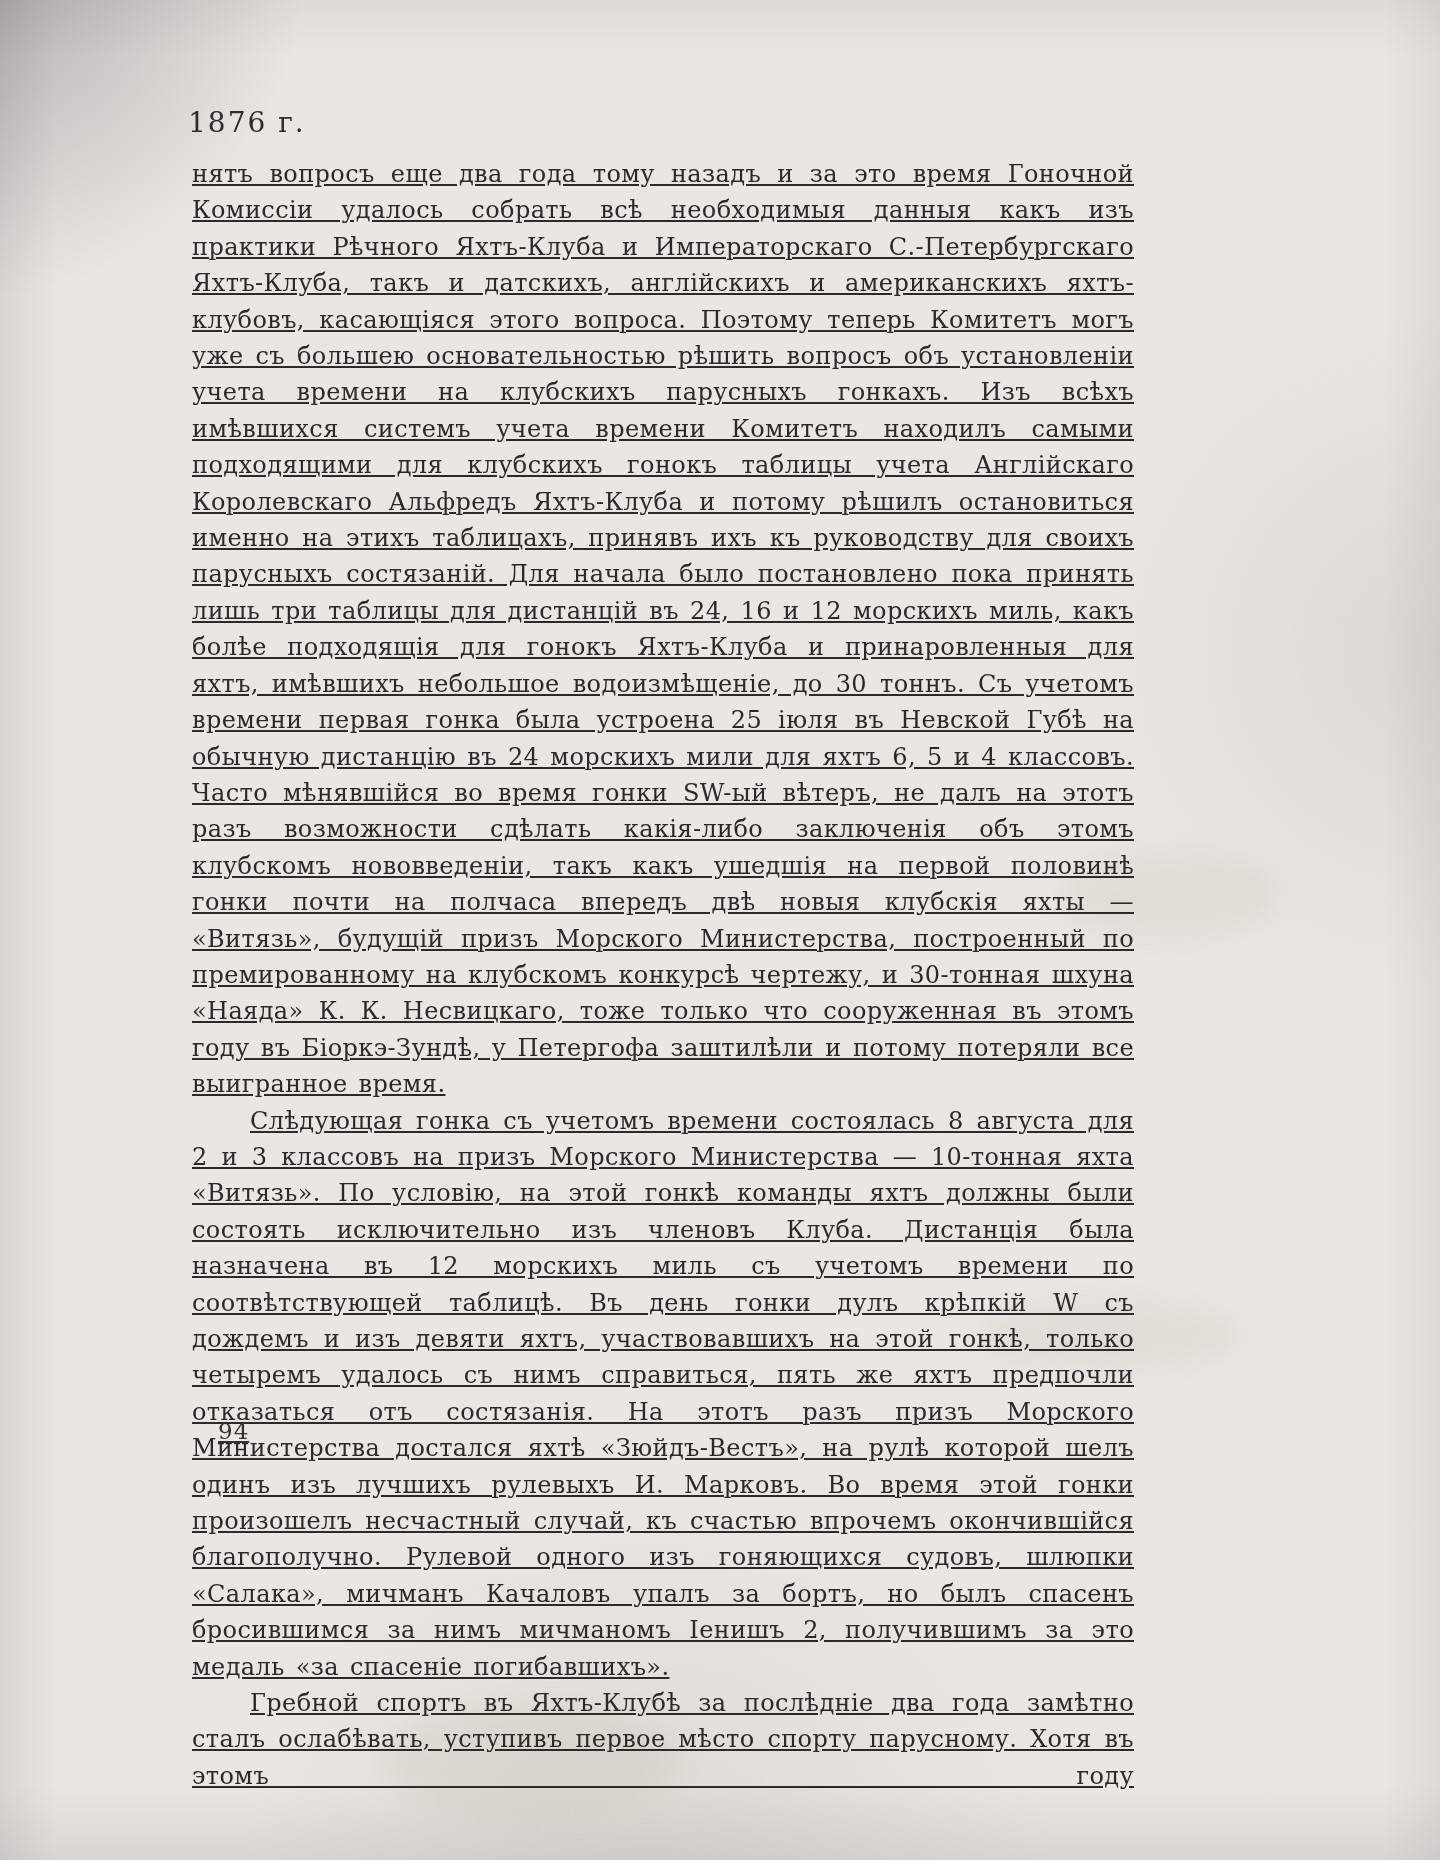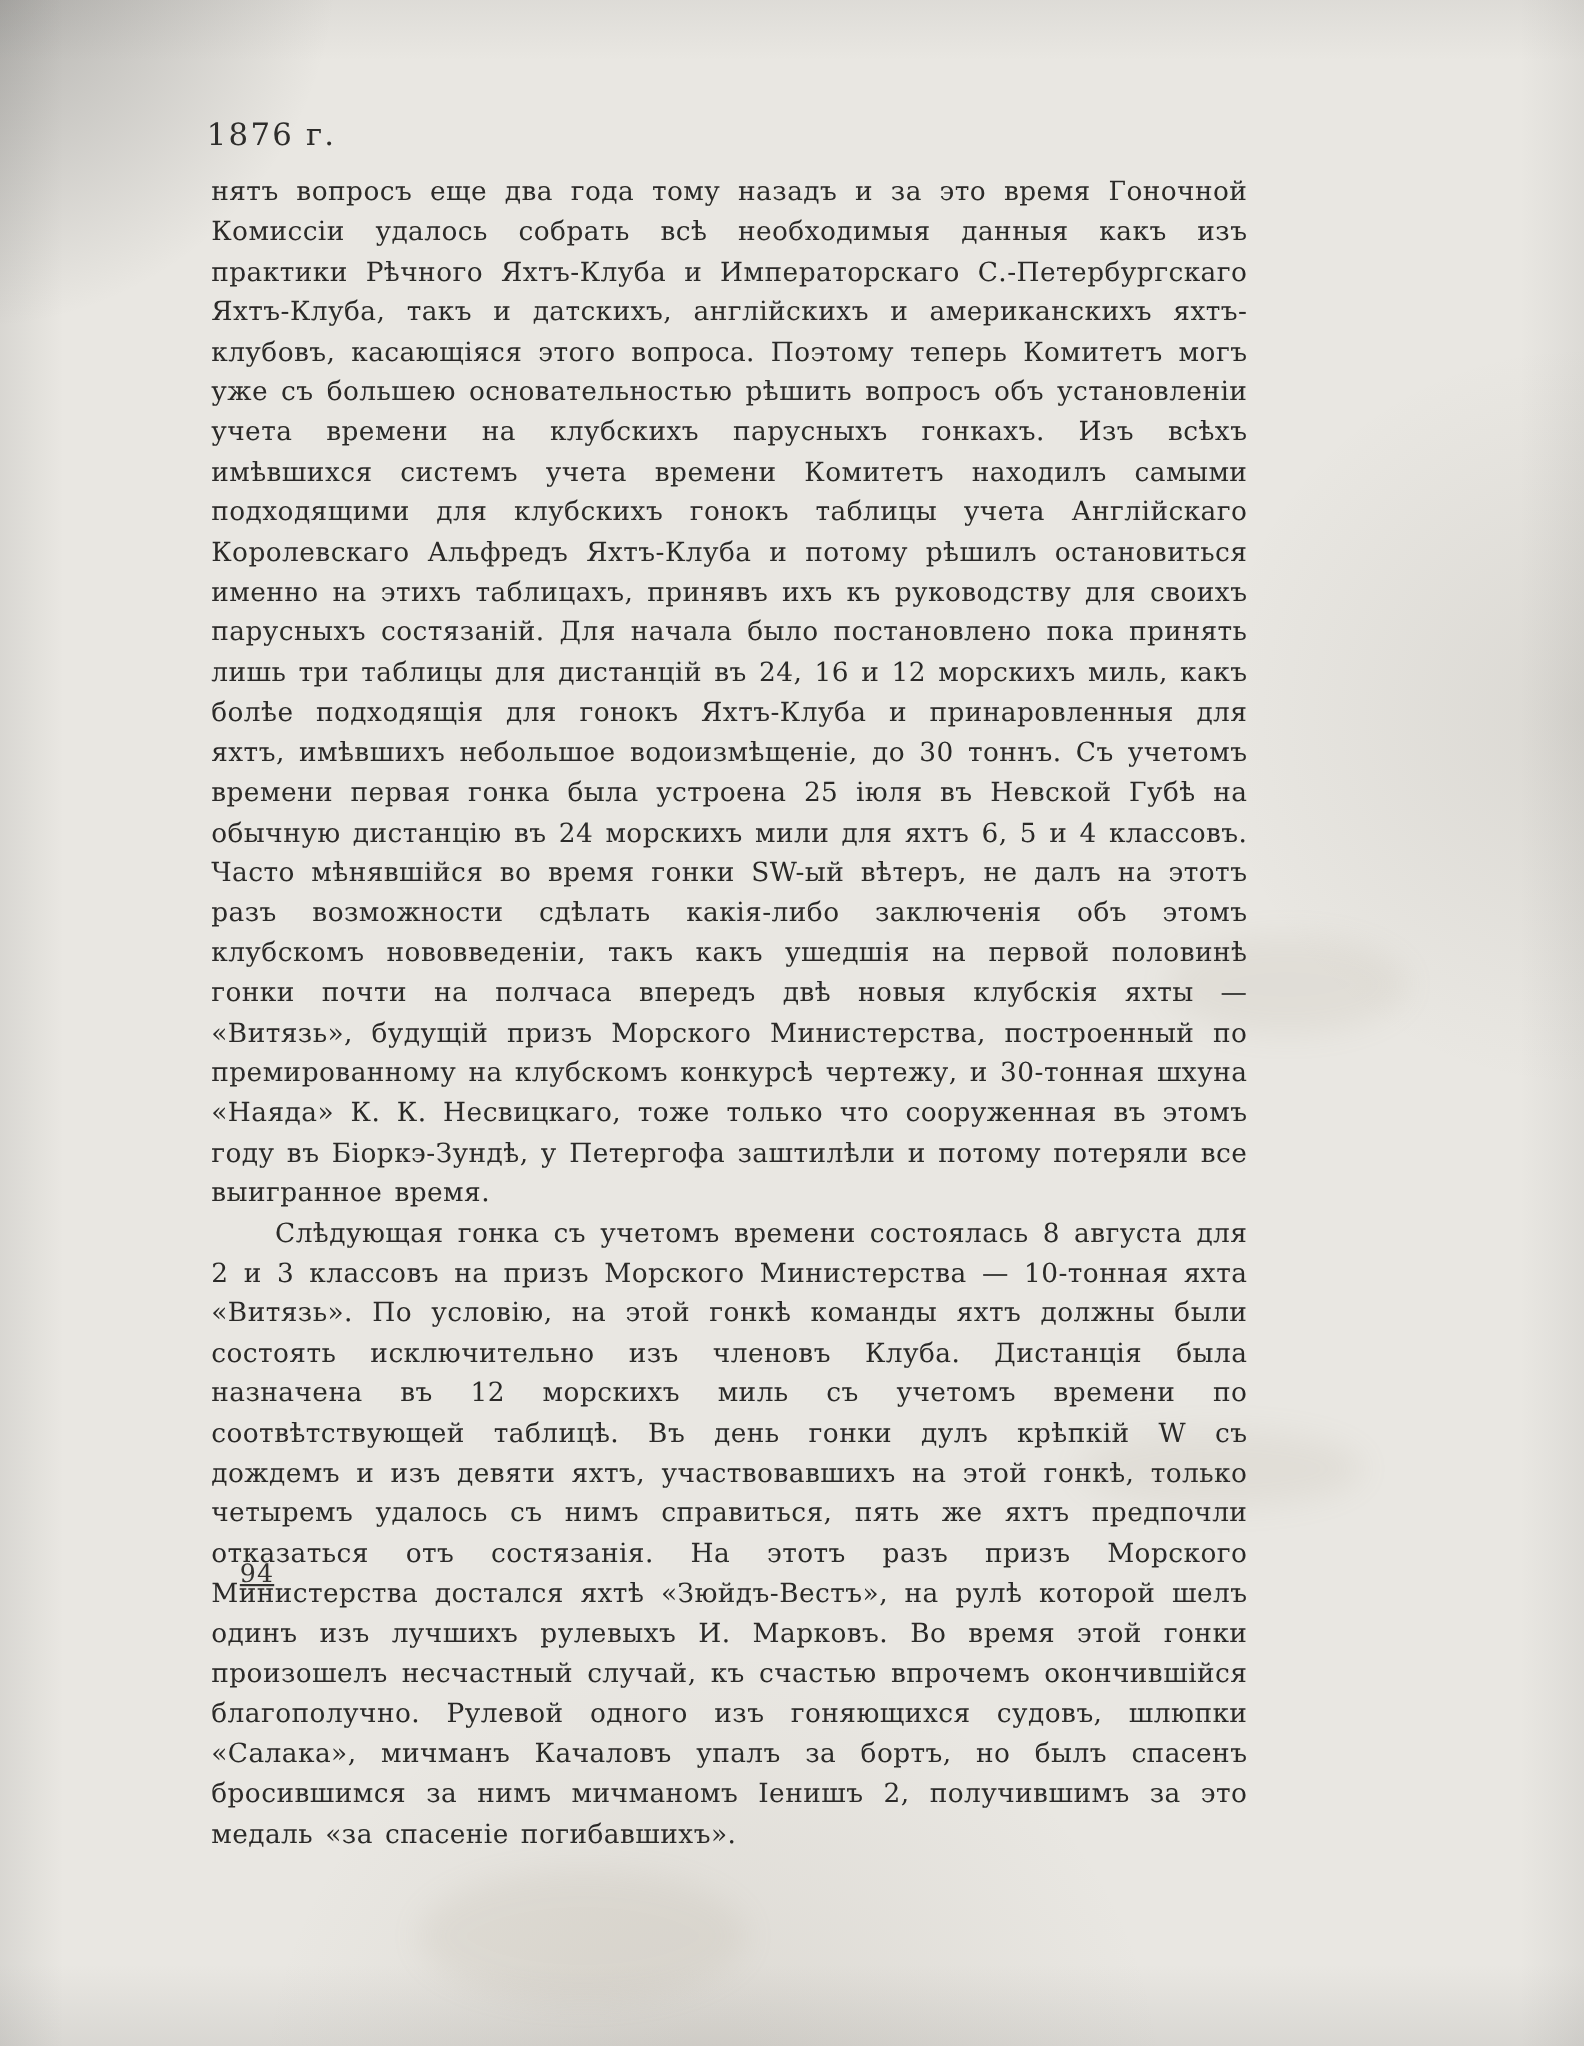--- a/index.html
+++ b/index.html
@@ -56,20 +56,21 @@
     width: 942px;
     font-size: 24px;
     line-height: 36.4px;
     text-align: justify;
     word-spacing: 3px;
     letter-spacing: 0.4px;
   }
   .text-block p {
     margin: 0;
     text-indent: 58px;
+    text-decoration: underline;
   }
   .text-block p.no-indent {
     text-indent: 0;
   }
   .text-block p.fill-last {
     text-align-last: justify;
   }
   .page-number {
     position: absolute;
     left: 218px;
@@ -87,16 +88,17 @@
   <div class="vignette"></div>
   <div class="stain stain-a"></div>
   <div class="stain stain-b"></div>
   <div class="stain stain-c"></div>
 
   <div class="heading">1876 г.</div>
 
   <div class="text-block">
     <p class="no-indent">нятъ вопросъ еще два года тому назадъ и за это время Гоночной Комиссіи удалось собрать всѣ необходимыя данныя какъ изъ практики Рѣчного Яхтъ-Клуба и Императорскаго С.-Петербургскаго Яхтъ-Клуба, такъ и датскихъ, англійскихъ и американскихъ яхтъ-клубовъ, касающіяся этого вопроса. Поэтому теперь Комитетъ могъ уже съ большею основательностью рѣшить вопросъ объ установленіи учета времени на клубскихъ парусныхъ гонкахъ. Изъ всѣхъ имѣвшихся системъ учета времени Комитетъ находилъ самыми подходящими для клубскихъ гонокъ таблицы учета Англійскаго Королевскаго Альфредъ Яхтъ-Клуба и потому рѣшилъ остановиться именно на этихъ таблицахъ, принявъ ихъ къ руководству для своихъ парусныхъ состязаній. Для начала было постановлено пока принять лишь три таблицы для дистанцій въ 24, 16 и 12 морскихъ миль, какъ болѣе подходящія для гонокъ Яхтъ-Клуба и принаровленныя для яхтъ, имѣвшихъ небольшое водоизмѣщеніе, до 30 тоннъ. Съ учетомъ времени первая гонка была устроена 25 іюля въ Невской Губѣ на обычную дистанцію въ 24 морскихъ мили для яхтъ 6, 5 и 4 классовъ. Часто мѣнявшійся во время гонки SW-ый вѣтеръ, не далъ на этотъ разъ возможности сдѣлать какія-либо заключенія объ этомъ клубскомъ нововведеніи, такъ какъ ушедшія на первой половинѣ гонки почти на полчаса впередъ двѣ новыя клубскія яхты — «Витязь», будущій призъ Морского Министерства, построенный по премированному на клубскомъ конкурсѣ чертежу, и 30-тонная шхуна «Наяда» К. К. Несвицкаго, тоже только что сооруженная въ этомъ году въ Біоркэ-Зундѣ, у Петергофа заштилѣли и потому потеряли все выигранное время.</p>
     <p>Слѣдующая гонка съ учетомъ времени состоялась 8 августа для 2 и 3 классовъ на призъ Морского Министерства — 10-тонная яхта «Витязь». По условію, на этой гонкѣ команды яхтъ должны были состоять исключительно изъ членовъ Клуба. Дистанція была назначена въ 12 морскихъ миль съ учетомъ времени по соотвѣтствующей таблицѣ. Въ день гонки дулъ крѣпкій W съ дождемъ и изъ девяти яхтъ, участвовавшихъ на этой гонкѣ, только четыремъ удалось съ нимъ справиться, пять же яхтъ предпочли отказаться отъ состязанія. На этотъ разъ призъ Морского Министерства достался яхтѣ «Зюйдъ-Вестъ», на рулѣ которой шелъ одинъ изъ лучшихъ рулевыхъ И. Марковъ. Во время этой гонки произошелъ несчастный случай, къ счастью впрочемъ окончившійся благополучно. Рулевой одного изъ гоняющихся судовъ, шлюпки «Салака», мичманъ Качаловъ упалъ за бортъ, но былъ спасенъ бросившимся за нимъ мичманомъ Іенишъ 2, получившимъ за это медаль «за спасеніе погибавшихъ».</p>
+    <p class="fill-last">Гребной спортъ въ Яхтъ-Клубѣ за послѣдніе два года замѣтно сталъ ослабѣвать, уступивъ первое мѣсто спорту парусному. Хотя въ этомъ году</p>
   </div>
 
   <div class="page-number">94</div>
 </div>
 
 </body></html>

